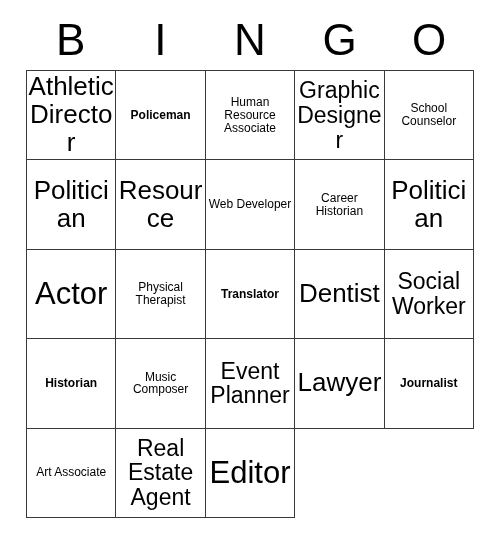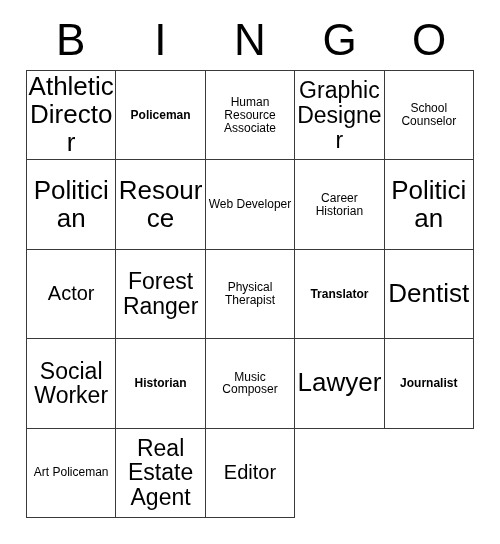--- a/index.html
+++ b/index.html
@@ -64,21 +64,21 @@
   }
   .cell-text {
     text-align: center;
     line-height: 1.07;
     width: 100%;
     word-wrap: break-word;
     color: #000000;
   }
 
   
-  .fs-xxl { font-size: 20px; }   
+  .fs-xxl { font-size: 31px; }   
   .fs-xl  { font-size: 26px; }   
   .fs-lg  { font-size: 23px; }   
   .fs-md  { font-size: 12px; font-weight: bold; }   
   .fs-sm  { font-size: 12px; } 
   .fs-xs  { font-size: 12px; }   
 </style>
 </head>
 <body>
 
 <div id="card">
@@ -119,48 +119,48 @@
       <div class="cell">
         <div class="cell-text fs-sm">Career Historian</div>
       </div>
       <div class="cell">
         <div class="cell-text fs-xl">Politician</div>
       </div>
       <div class="cell">
         <div class="cell-text fs-xxl">Actor</div>
       </div>
       <div class="cell">
-        <div class="cell-text fs-lg">Forest Ranger</div>
-      </div>
-      <div class="cell">
         <div class="cell-text fs-sm">Physical Therapist</div>
       </div>
       <div class="cell">
         <div class="cell-text fs-md">Translator</div>
       </div>
       <div class="cell">
         <div class="cell-text fs-xl">Dentist</div>
       </div>
       <div class="cell">
         <div class="cell-text fs-lg">Social Worker</div>
       </div>
       <div class="cell">
         <div class="cell-text fs-md">Historian</div>
       </div>
       <div class="cell">
         <div class="cell-text fs-sm">Music Composer</div>
       </div>
       <div class="cell">
+        <div class="cell-text fs-lg">Event Planner</div>
+      </div>
+      <div class="cell">
         <div class="cell-text fs-xl">Lawyer</div>
       </div>
       <div class="cell">
         <div class="cell-text fs-md">Journalist</div>
       </div>
       <div class="cell">
-        <div class="cell-text fs-sm">Art Policeman</div>
+        <div class="cell-text fs-sm">Art Associate</div>
       </div>
       <div class="cell">
         <div class="cell-text fs-lg">Real Estate Agent</div>
       </div>
       <div class="cell">
         <div class="cell-text fs-xxl">Editor</div>
       </div>
     </div>
 
 </div>

